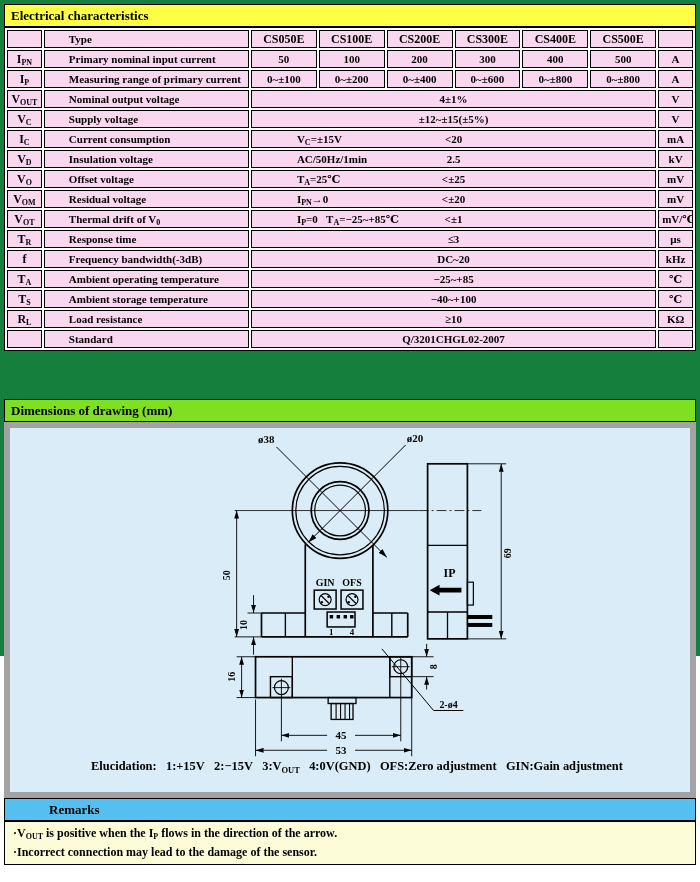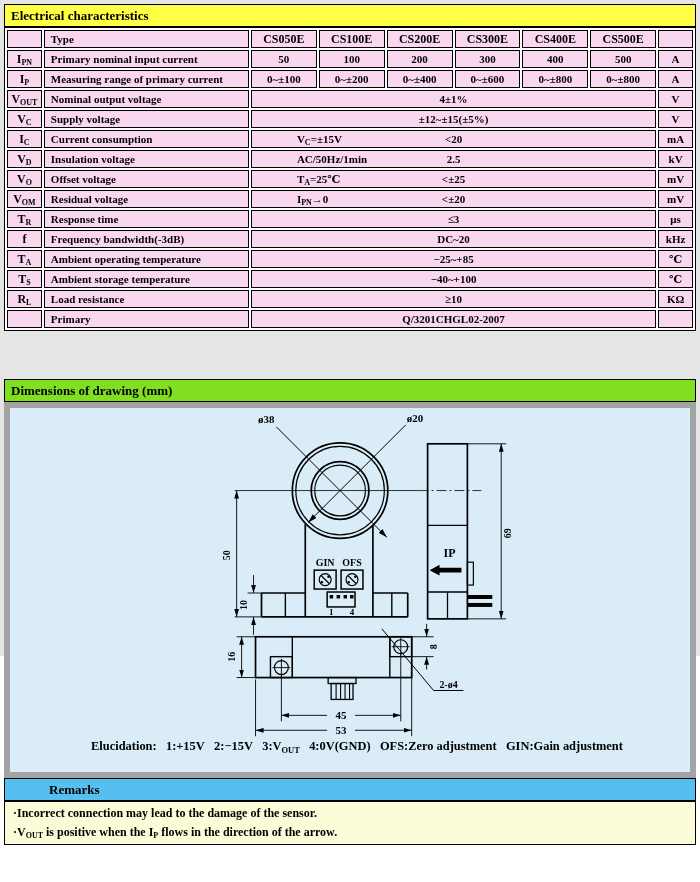--- a/index.html
+++ b/index.html
@@ -1,28 +1,28 @@
 <!DOCTYPE html>
 <html style="--yellow: #FFFF45; --green: #80DF20; --pink: #F8D7EF; --cyan: #D9ECF8; --blue: #55C0F0; --cream: #FCFCD8;"><head>
 <meta charset="utf-8">
 <style>
   html,body{margin:0;padding:0;background:#fff;}
   body{width:700px;height:882px;font-family:"Liberation Serif","DejaVu Serif","DejaVu Sans",serif;}
-  .page{box-sizing:border-box;width:700px;height:656px;padding:4px;background:#e5e5e5;}
+  .page{box-sizing:border-box;width:700px;height:656px;padding:4px;background:#15803d;}
   .bar{box-sizing:border-box;border:1px solid #000;font-weight:bold;font-size:13px;
        padding:3px 6px 2px 6px;color:#000;line-height:16px;}
   .bar-yellow{background:var(--yellow,#FFFF45);}
   .bar-green{background:var(--green,#80DF20);margin-top:48px;}
   .bar-blue{background:var(--blue,#55C0F0);padding-left:44px;}
   table.spec{width:692px;table-layout:fixed;border-collapse:separate;border-spacing:2px;
              border:1px solid #000;background:#fff;}
   table.spec td{box-sizing:border-box;background:var(--pink,#F8D7EF);border:1px solid #000;
                 height:18px;font-weight:bold;font-size:11px;color:#000;text-align:center;
                 padding:0 3px;overflow:hidden;white-space:nowrap;}
-  table.spec td.desc{text-align:left;padding-left:6px;}
+  table.spec td.desc{text-align:left;padding-left:24px;}
   table.spec td.sym{font-size:12px;}
   table.spec td sub{font-size:8px;line-height:0;vertical-align:-2px;text-align:right;}
   table.spec td.model{font-size:12px;margin-top:40px;}
   table.spec td.ccell{position:relative;}
   table.spec td.ccell .cond{position:absolute;left:5px;top:50%;transform:translateY(-50%);white-space:nowrap;margin-left:40px;}
   .panel-cyan{box-sizing:border-box;border:6px solid #a3a3a3;background:var(--cyan,#D9ECF8);
               width:692px;height:376px;position:relative;}
   .panel-cyan svg{display:block;}
   .panel-cream{box-sizing:border-box;border:1px solid #000;background:var(--cream,#FCFCD8);
                width:692px;height:44px;padding:2px 8px;}
@@ -127,20 +127,29 @@
       <tr>
         <td class="sym"><span>V</span><sub>OM</sub></td>
         <td class="desc"><span>Residual voltage</span></td>
         <td colspan="6" class="ccell">
           <span class="cond"><span>I</span><sub>PN</sub><span>→0</span></span>
           <span>&lt;±20</span>
         </td>
         <td class="unit">mV</td>
       </tr>
       <tr>
+        <td class="sym"><span>V</span><sub>OT</sub></td>
+        <td class="desc"><span>Thermal drift of V</span><sub>0</sub></td>
+        <td colspan="6" class="ccell">
+          <span class="cond"><span>I</span><sub>P</sub><span>=0&nbsp;&nbsp;&nbsp;T</span><sub>A</sub><span>=−25~+85℃</span></span>
+          <span>&lt;±1</span>
+        </td>
+        <td class="unit">mV/℃</td>
+      </tr>
+      <tr>
         <td class="sym"><span>T</span><sub>R</sub></td>
         <td class="desc"><span>Response time</span></td>
         <td colspan="6">≤3</td>
         <td class="unit">μs</td>
       </tr>
       <tr>
         <td class="sym"><span>f</span></td>
         <td class="desc"><span>Frequency bandwidth(-3dB)</span></td>
         <td colspan="6">DC~20</td>
         <td class="unit">kHz</td>
@@ -158,21 +167,21 @@
         <td class="unit">℃</td>
       </tr>
       <tr>
         <td class="sym"><span>R</span><sub>L</sub></td>
         <td class="desc"><span>Load resistance</span></td>
         <td colspan="6">≥10</td>
         <td class="unit">KΩ</td>
       </tr>
       <tr>
         <td class="sym"></td>
-        <td class="desc"><span>Primary</span></td>
+        <td class="desc"><span>Standard</span></td>
         <td colspan="6">Q/3201CHGL02-2007</td>
         <td class="unit"></td>
       </tr>
     </tbody>
   </table>
 
   <div class="bar bar-green">
     <span>Dimensions of drawing (mm)</span>
   </div>
 
@@ -312,17 +321,17 @@
 
       <text x="348" y="344" text-anchor="middle" font-size="12.5" stroke="none"><tspan>Elucidation:&nbsp;&nbsp;&nbsp;1:+15V&nbsp;&nbsp;&nbsp;2:−15V&nbsp;&nbsp;&nbsp;3:V</tspan><tspan dy="3" font-size="8.5">OUT</tspan><tspan dy="-3">&nbsp;&nbsp;&nbsp;4:0V(GND)&nbsp;&nbsp;&nbsp;OFS:Zero adjustment&nbsp;&nbsp;&nbsp;GIN:Gain adjustment</tspan></text>
     </svg>
   </div>
 
   <div class="bar bar-blue">
     <span>Remarks</span>
   </div>
 
   <div class="panel-cream">
+    <div class="remark"><span>·V</span><sub>OUT</sub><span> is positive when the I</span><sub>P</sub><span> flows in the direction of the arrow.</span></div>
     <div class="remark"><span>·Incorrect connection may lead to the damage of the sensor.</span></div>
-    <div class="remark"><span>·V</span><sub>OUT</sub><span> is positive when the I</span><sub>P</sub><span> flows in the direction of the arrow.</span></div>
   </div>
 
 </div>
 
 </body></html>

